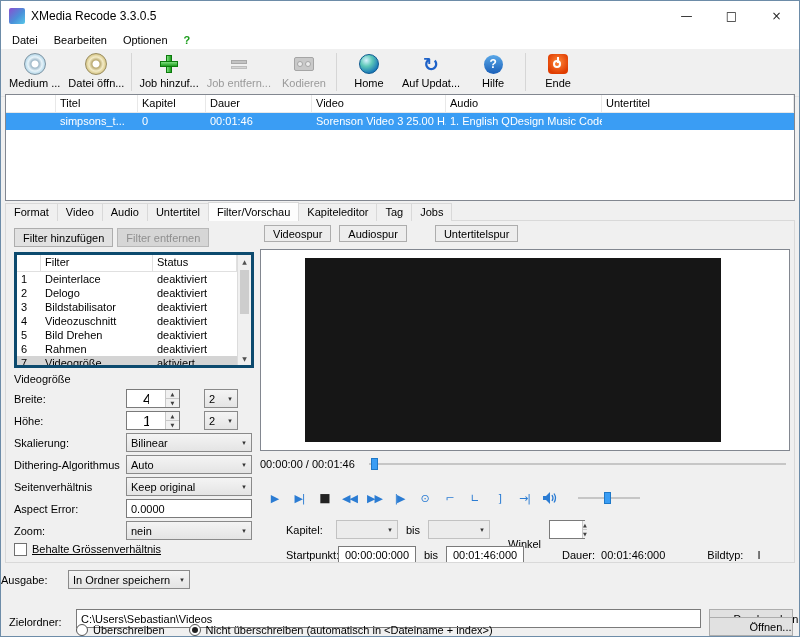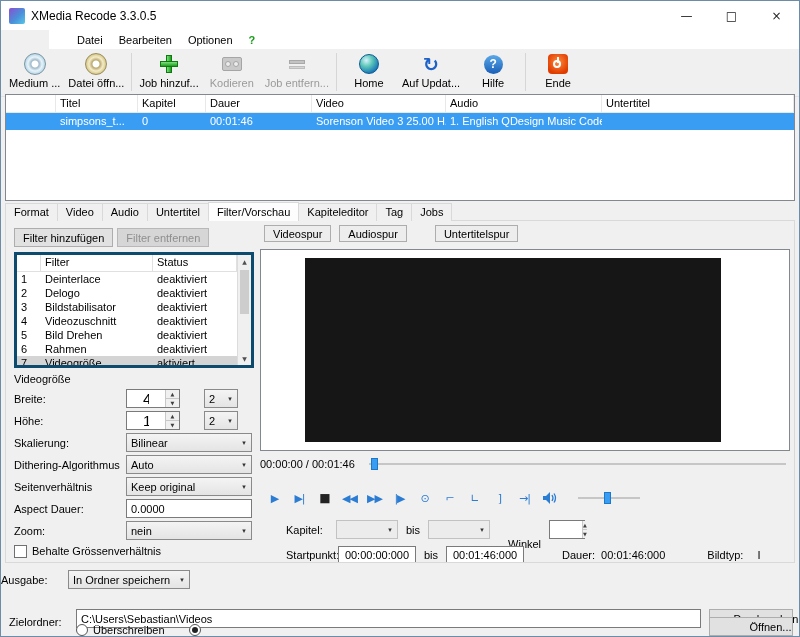--- a/index.html
+++ b/index.html
@@ -9,21 +9,21 @@
 
   
   .titlebar{height:29px;background:#fff;display:flex;align-items:center;}
   .app-icon{width:16px;height:16px;margin:0 6px 0 8px;border-radius:2px;
     background:linear-gradient(135deg,#8a4fd0 0%,#4a90d9 55%,#57c7e8 100%);}
   .title-text{font-size:12px;}
   .win-controls{margin-left:auto;display:flex;height:100%;}
   .win-btn{width:45px;height:100%;display:flex;align-items:center;justify-content:center;font-size:12px;color:#222;cursor:default;}
 
   
-  .menubar{height:19px;background:#fff;display:flex;align-items:center;padding-left:20px;margin-left:48px;}
+  .menubar{height:19px;background:#fff;display:flex;align-items:center;padding-left:3px;}
   .menu-item{padding:2px 8px;}
   .menu-help{color:#1a9c1a;font-weight:bold;}
 
   
   .toolbar{height:45px;background:#f0f0f0;display:flex;align-items:flex-start;padding:2px 2px 0 4px;border-bottom:1px solid #e3e3e3;}
   .tool-item{display:flex;flex-direction:column;align-items:center;min-width:50px;padding:1px 4px 0 4px;}
   .tool-icon{height:24px;display:flex;align-items:center;justify-content:center;}
   .tool-label{font-size:11px;margin-top:1px;white-space:nowrap;}
   .tool-item.disabled .tool-label{color:#9a9a9a;}
   .tool-sep{width:1px;background:#d6d6d6;height:38px;margin:2px 3px 0 3px;}
@@ -91,21 +91,21 @@
   .sc-thumb{width:9px;height:44px;background:#cdcdcd;margin-top:2px;}
   .sc-space{flex:1;}
 
   
   .vg{position:absolute;left:8px;top:152px;width:240px;}
   .vg-title{height:14px;margin-bottom:2px;}
   .vg-row{display:flex;align-items:center;height:19px;margin-bottom:3px;}
   .vg-label{width:112px;white-space:nowrap;overflow:hidden;}
   .gap24{width:24px;}
   .combo.small{width:34px;} .combo.wide{width:126px;}
-  .checkline{display:flex;align-items:center;height:16px;margin:2px 0 4px 0;}
+  .checkline{display:flex;align-items:flex-start;height:16px;margin:2px 0 4px 0;text-decoration:underline;}
   .checkbox{width:13px;height:13px;border:1px solid #707070;background:#fff;margin-right:5px;box-sizing:border-box;}
 
   
   .rpanel{position:absolute;left:252px;right:2px;top:4px;bottom:0;}
   .spur-row{display:flex;margin-left:6px;}
   .spur-btn{height:17px;padding:0 8px;background:#ededed;border:1px solid #adadad;display:flex;align-items:center;box-sizing:border-box;}
   .preview-box{margin:7px 2px 0 2px;height:202px;background:#fff;border:1px solid #828790;position:relative;box-sizing:border-box;}
   .video-area{position:absolute;left:44px;top:8px;width:416px;height:184px;background:#161616;}
   .time-row{display:flex;align-items:center;margin:5px 2px 0 2px;height:15px;}
   .seek{flex:1;margin-left:14px;position:relative;height:14px;}
@@ -180,29 +180,29 @@
     </div>
     <div class="tool-sep"></div>
     <div class="tool-item">
       <div class="tool-icon">
           <div class="icon-plus"></div>
         </div>
       <div class="tool-label">Job hinzuf...</div>
     </div>
     <div class="tool-item disabled">
       <div class="tool-icon">
+          <div class="icon-minus"></div>
+        </div>
+      <div class="tool-label">Job entfern...</div>
+    </div>
+    <div class="tool-item disabled">
+      <div class="tool-icon">
           <div class="icon-encode"></div>
         </div>
       <div class="tool-label">Kodieren</div>
-    </div>
-    <div class="tool-item disabled">
-      <div class="tool-icon">
-          <div class="icon-minus"></div>
-        </div>
-      <div class="tool-label">Job entfern...</div>
     </div>
     <div class="tool-sep"></div>
     <div class="tool-item">
       <div class="tool-icon">
           <div class="icon-globe"></div>
         </div>
       <div class="tool-label">Home</div>
     </div>
     <div class="tool-item">
       <div class="tool-icon">
@@ -368,21 +368,21 @@
 
       <div class="vg-row">
         <span class="vg-label">Seitenverhältnis</span>
         <div class="combo wide">
           <span class="cmb-val">Keep original</span>
           <span class="cmb-arrow glyph">▾</span>
         </div>
       </div>
 
       <div class="vg-row">
-        <span class="vg-label">Aspect Dauer:</span>
+        <span class="vg-label">Aspect Error:</span>
         <input class="textinput" style="width: 126px;" value="0.0000">
       </div>
 
       <div class="vg-row">
         <span class="vg-label">Zoom:</span>
         <div class="combo wide">
           <span class="cmb-val">nein</span>
           <span class="cmb-arrow glyph">▾</span>
         </div>
       </div>
@@ -482,18 +482,19 @@
     </div>
     <div class="out-row2">
       <span class="out-label">Zielordner:</span>
       <input class="textinput path-input" value="C:\Users\Sebastian\Videos" style="">
       <div class="btn dlg-btn">Durchsuchen...</div>
     </div>
     <div class="out-row3">
       <span class="radio"></span>
       <span class="radio-label">Überschreiben</span>
       <span class="radio checked"></span>
+      <span class="radio-label">Nicht überschreiben (automatisch in &lt;Dateiname + index&gt;)</span>
       <span class="spacer"></span>
       <div class="btn dlg-btn">Öffnen...</div>
     </div>
   </div>
 
 </div>
 
 </body></html>

